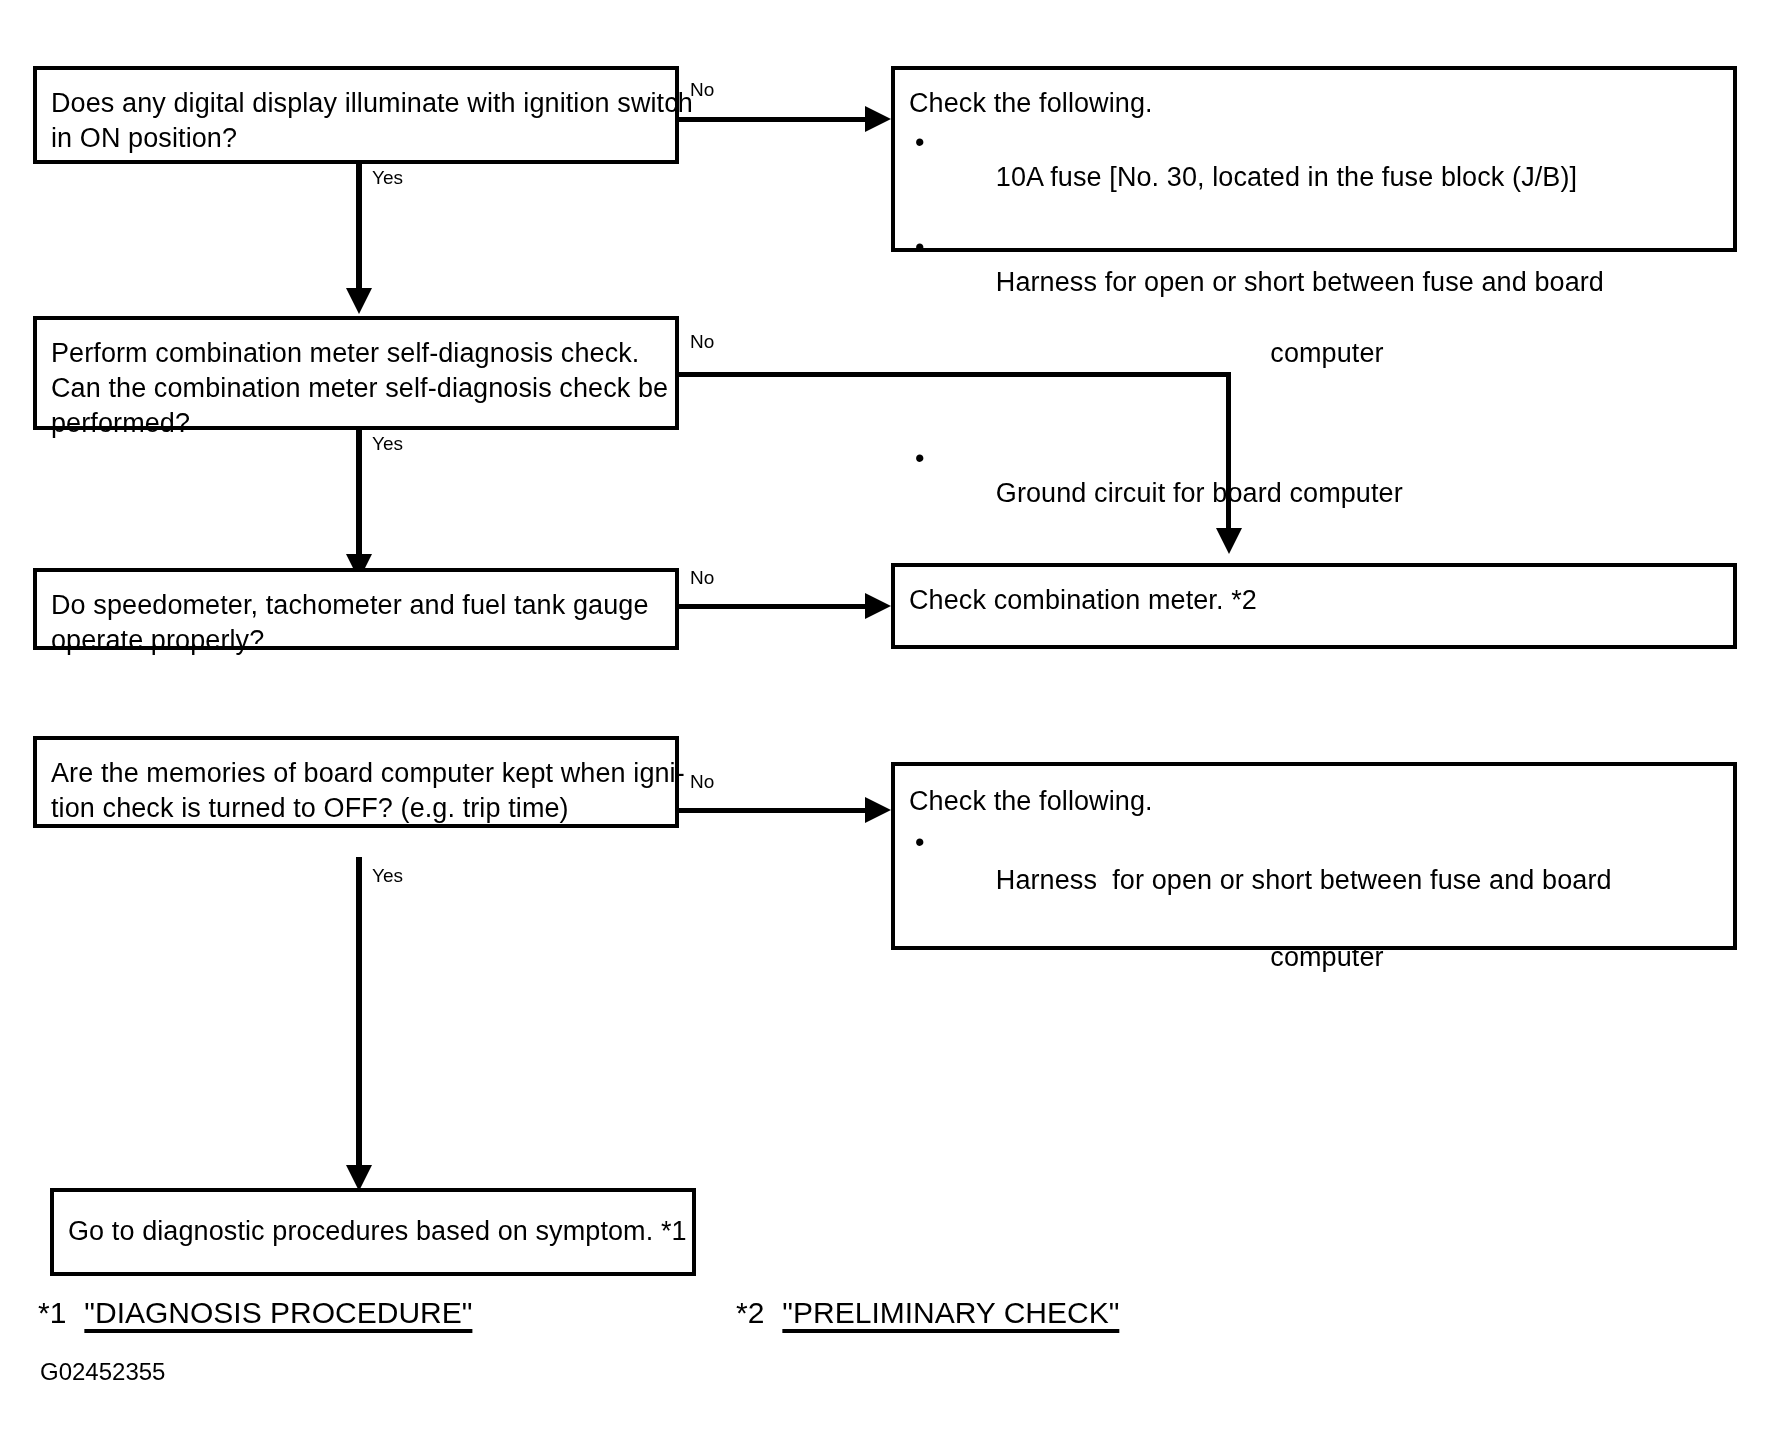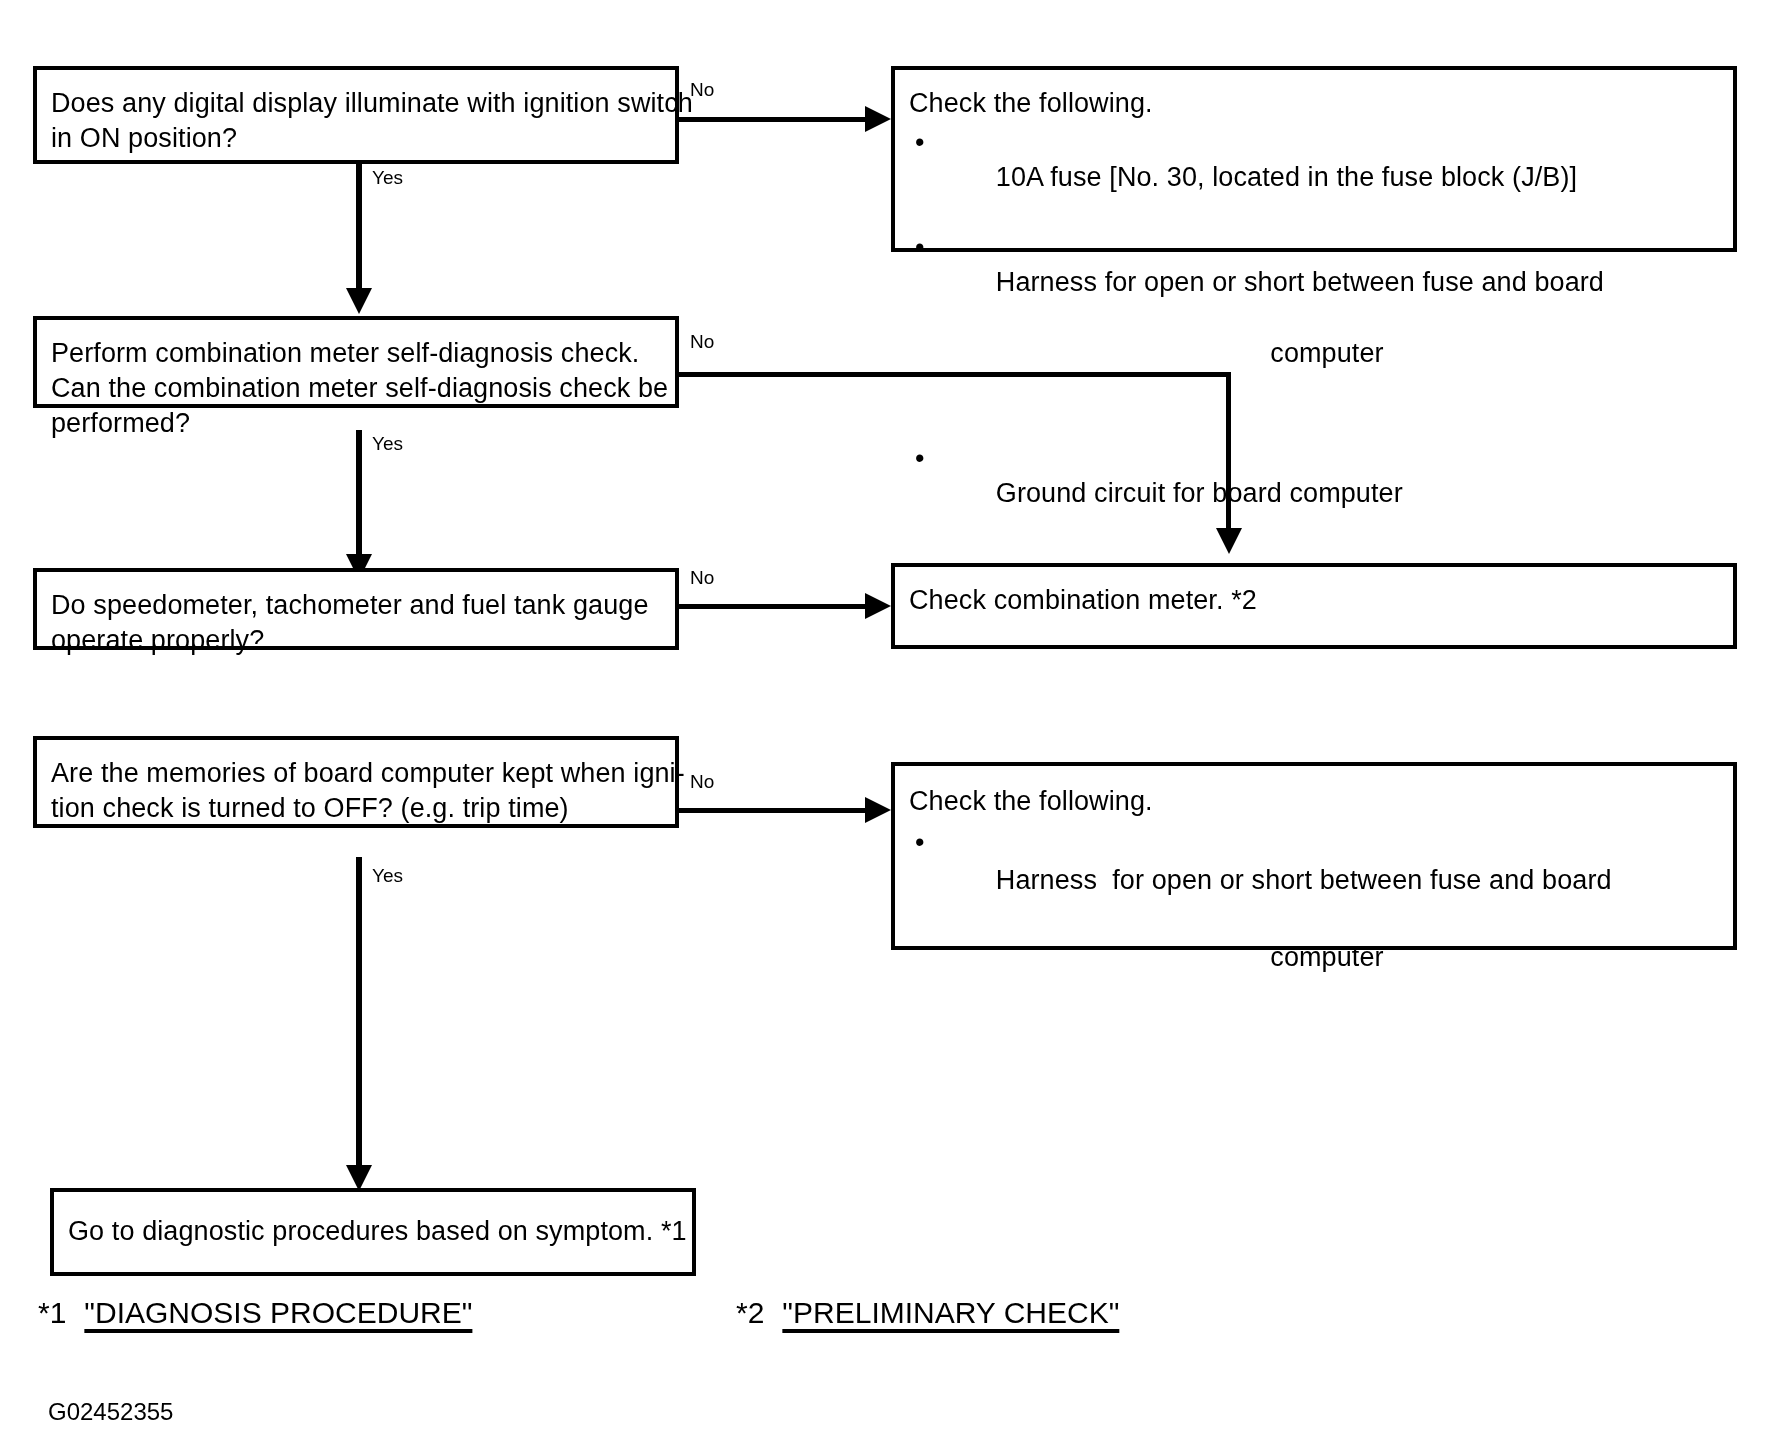--- a/index.html
+++ b/index.html
@@ -120,21 +120,21 @@
       <li>
         <span>Ground circuit for board computer</span>
       </li>
     </ul>
   </div>
 
   <div class="vline" style="left:356px; top:164px; width:6px; height:126px;"></div>
   <div class="arrow-down" style="left:346px; top:288px;"></div>
   <div class="edge-label" style="left:372px; top:168px;">Yes</div>
 
-  <div class="box" style="left:33px; top:316px; width:646px; height:92px;">
+  <div class="box" style="left:33px; top:316px; width:646px; height:114px;">
     <span class="ln">Perform combination meter self-diagnosis check.</span>
     <span class="ln">Can the combination meter self-diagnosis check be</span>
     <span class="ln">performed?</span>
   </div>
 
   <div class="hline" style="left:679px; top:372px; width:552px;"></div>
   <div class="vline" style="left:1226px; top:372px; width:5px; height:158px;"></div>
   <div class="arrow-down" style="left:1216px; top:528px;"></div>
   <div class="edge-label" style="left:690px; top:332px;">No</div>
 
@@ -182,15 +182,15 @@
     <span class="ln">Go to diagnostic procedures based on symptom. *1</span>
   </div>
 
   <div class="footnote" style="left:38px; top:1298px;">
     <span class="mark">*1</span><span class="ref">"DIAGNOSIS PROCEDURE"</span>
   </div>
   <div class="footnote" style="left:736px; top:1298px;">
     <span class="mark">*2</span><span class="ref">"PRELIMINARY CHECK"</span>
   </div>
 
-  <div class="figcode" style="left:48px; top:1360px;margin-top:40px;">G02452355</div>
+  <div class="figcode" style="left:40px; top:1360px;">G02452355</div>
 
 </div>
 
 </body></html>

